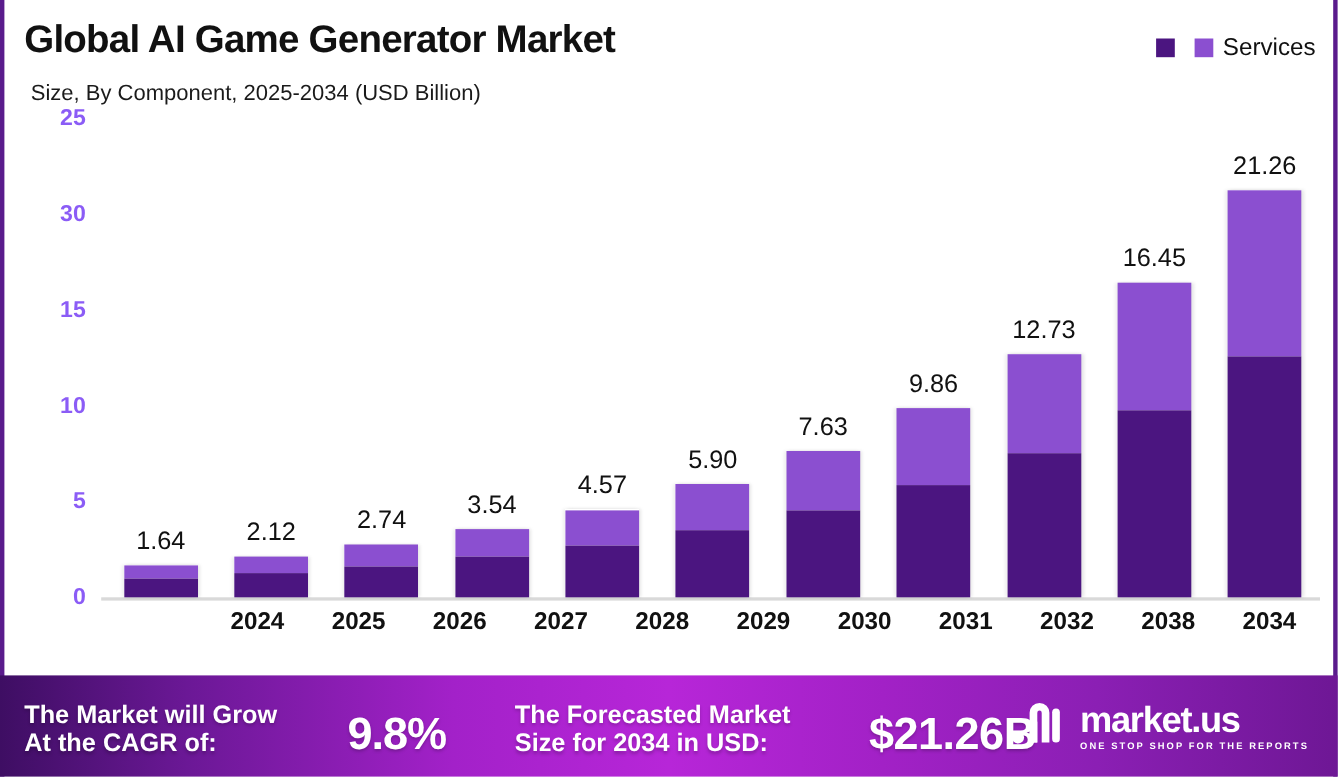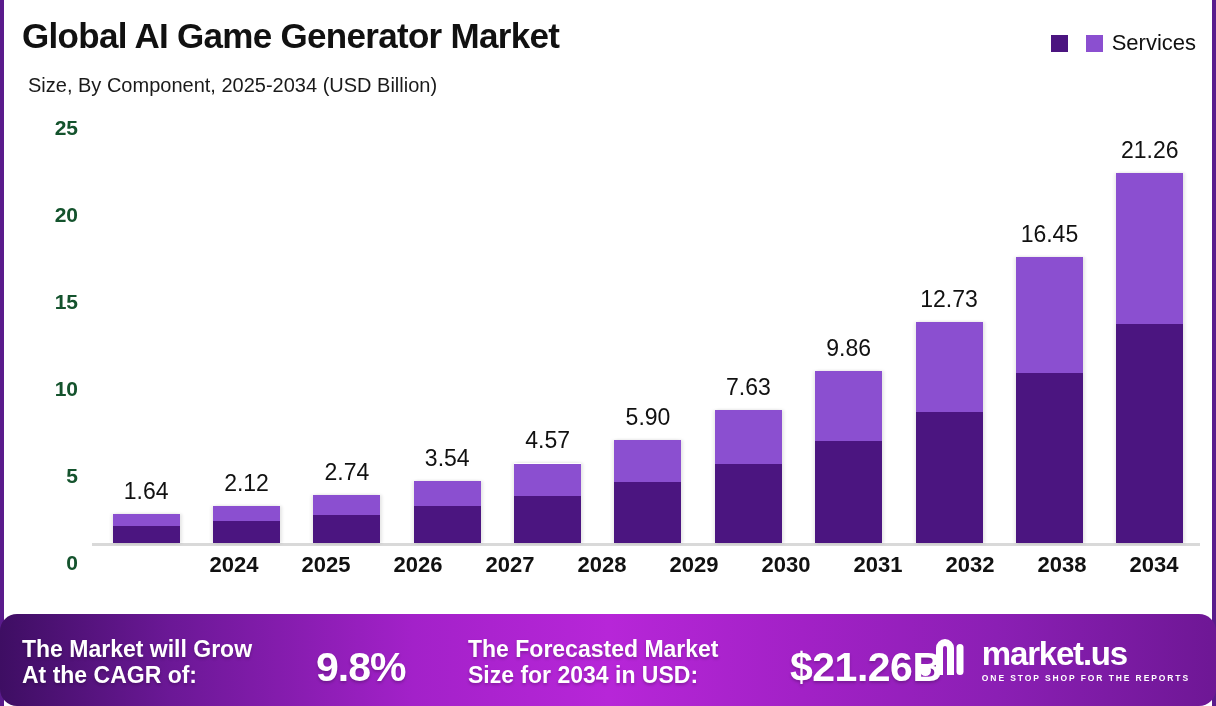--- a/index.html
+++ b/index.html
@@ -41,24 +41,23 @@
 
   
   #plot {
     position:absolute; left:0; top:108px; width:1208px; height:495px;
   }
   #yaxis {
     position:absolute; left:0; top:0; width:88px; height:440px;
   }
   .ytick {
     position:absolute; right:14px;
-    font-size:21px; font-weight:bold; color:#14532d;
+    font-size:21px; font-weight:bold; color:#8b5cf6;
     transform:translateY(-50%);
     text-align:right;
-    margin-top:20px;
   }
   #baseline {
     position:absolute; left:88px; top:435px; width:1108px; height:3px;
     background:#d9d9d9;
   }
   #bars {
     position:absolute; left:92px; top:0px; width:1104px; height:435px;
     display:flex; align-items:flex-end; justify-content:space-around;
   }
   .bar-group {
@@ -93,21 +92,20 @@
     background:linear-gradient(90deg,
       #3E0E63 0%,
       #6B1896 14%,
       #A321C9 34%,
       #B726D8 50%,
       #A221C6 66%,
       #8B1FB4 82%,
       #6E1795 100%);
     display:flex; align-items:center;
     overflow:hidden;
-    border-radius:17px;
   }
   .foot-text {
     color:#ffffff; font-weight:bold; line-height:1.14;
     text-shadow:0 2px 3px rgba(0,0,0,0.22);
   }
   #foot-cagr-label {
     position:absolute; left:22px; top:22px;
     font-size:23px; white-space:pre-line;
   }
   #foot-cagr-value {
@@ -157,21 +155,21 @@
         </div>
       </div>
   </div>
 
   <div id="plot">
     <div id="yaxis">
         <div class="ytick" style="top: 435px;">0</div>
         <div class="ytick" style="top: 348px;">5</div>
         <div class="ytick" style="top: 261px;">10</div>
         <div class="ytick" style="top: 174px;">15</div>
-        <div class="ytick" style="top: 87px;">20</div>
+        <div class="ytick" style="top: 87px;">30</div>
         <div class="ytick" style="top: 0px;">25</div>
       </div>
     <div id="baseline"></div>
     <div id="bars">
         <div class="bar-group">
           <div class="bar-value" style="bottom: 37.536px;">1.64</div>
           <div class="bar-stack" style="height: 28.536px;">
             <div class="seg-services" style="height: 11.658px; background: rgb(139, 79, 208);"></div>
             <div class="seg-software" style="height: 16.878px; background: rgb(75, 21, 128);"></div>
           </div>

